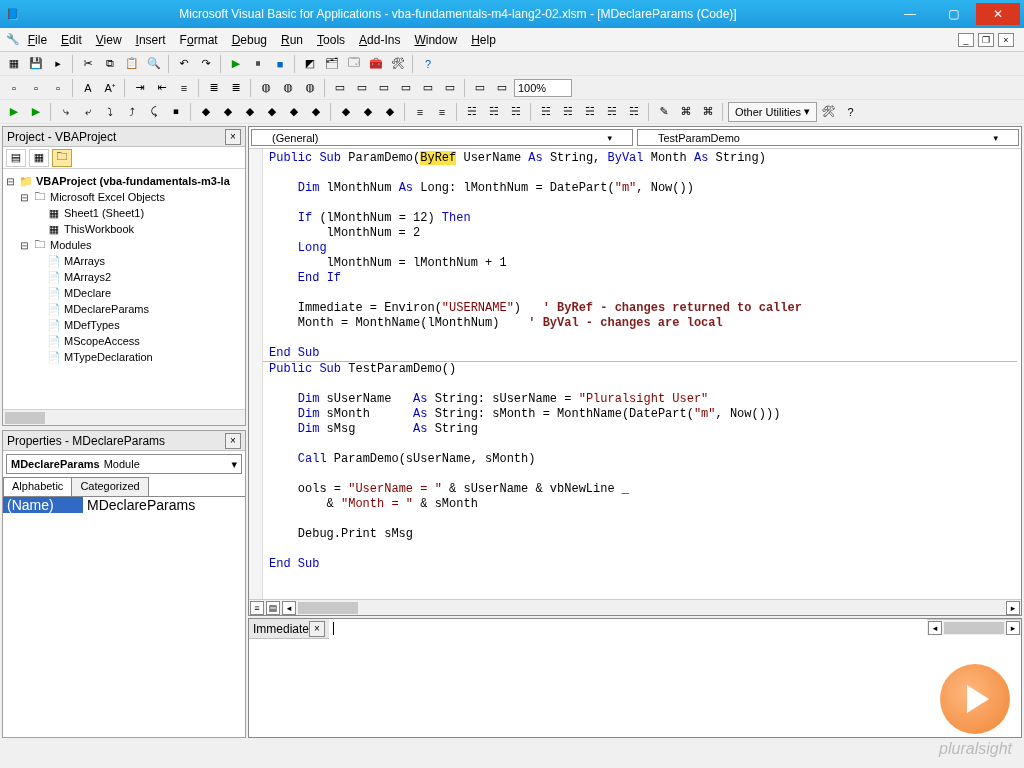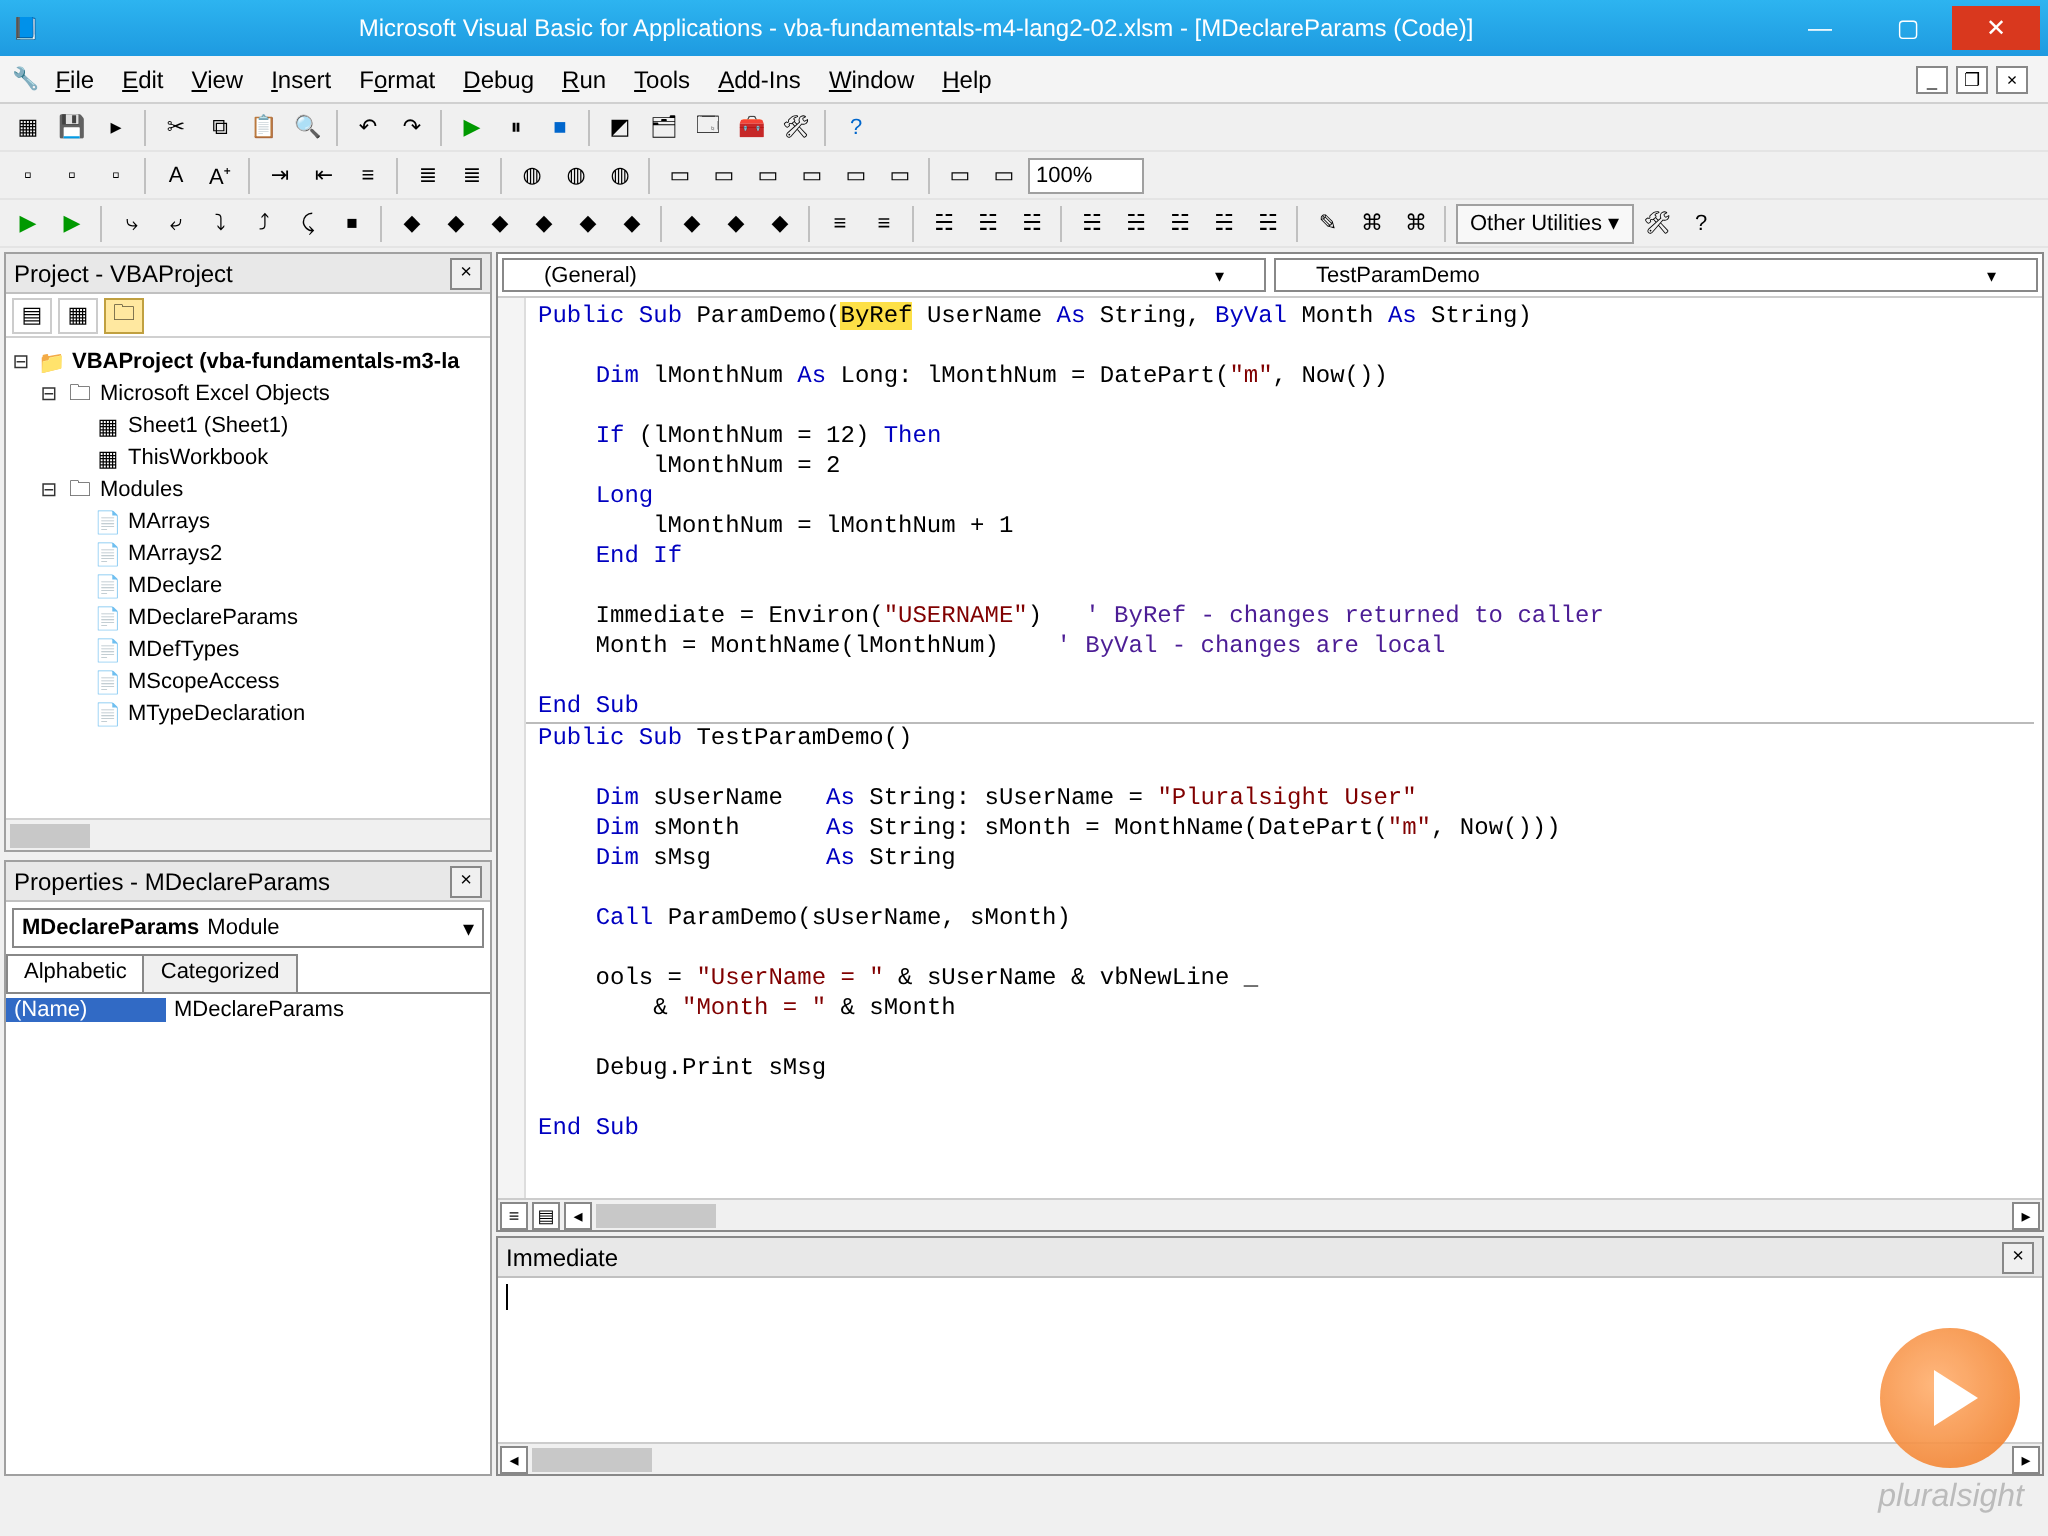--- a/index.html
+++ b/index.html
@@ -54,40 +54,40 @@
 .ticon { width:14px;height:12px;display:inline-flex;align-items:center;justify-content:center;}
 .ind0{padding-left:0;} .ind1{padding-left:14px;} .ind2{padding-left:28px;}
 .hscroll-stub{height:16px;border-top:1px solid #d0d0d0;background:#f0f0f0;display:flex;}
 .hscroll-stub .thumb{width:40px;height:12px;background:#c8c8c8;margin:2px;}
 .props-panel { flex:1; margin:2px; }
 .props-drop{height:20px;border:1px solid #888;margin:3px;padding:0 4px;display:flex;align-items:center;font-size:11px;}
 .props-tabs{height:20px;display:flex;border-bottom:1px solid #888;}
 .ptab{padding:2px 8px;border:1px solid #888;border-bottom:none;background:#f0f0f0;margin-right:-1px;font-size:11px;}
 .ptab.active{background:#fff;}
 .props-grid{flex:1;}
-.props-row{display:flex;height:16px;font-size:11px;align-items:center;}
+.props-row{display:flex;height:16px;font-size:14px;}
 .prop-name{width:80px;background:#316ac5;color:#fff;padding:0 4px;display:flex;align-items:center;}
 .prop-val{flex:1;padding:0 4px;display:flex;align-items:center;background:#fff;}
 
 .right-col { flex:1; display:flex; flex-direction:column; margin:2px 2px 2px 0;}
 .code-pane { flex:1; border:1px solid #888; background:#fff; display:flex;flex-direction:column; min-height:0;}
 .code-drops{height:22px;display:flex;border-bottom:1px solid #ccc;}
 .cdrop{flex:1;border:1px solid #888;margin:2px;padding:0 20px;display:flex;align-items:center;font-size:11px;background:#fff;}
 .cdrop .arr{margin-left:auto;font-size:9px;}
 .code-body{flex:1;overflow:auto;position:relative;}
 .margin-bar{position:absolute;left:0;top:0;width:14px;height:100%;background:#f4f4f4;border-right:1px solid #ddd;}
 pre.code{font-family:Consolas,"Courier New",monospace;font-size:12px;line-height:15px;padding:2px 4px 2px 20px;white-space:pre;color:#000;}
 .kw{color:#0000c0;}
-.cm{color:#4c1d95;}
+.cm{color:#7f1d1d;font-weight:bold;}
 .str{color:#800000;}
 .hl{background:#fde047;}
 .proc-sep{border-top:1px solid #bbb;margin-left:-20px;}
 .code-hscroll{height:16px;border-top:1px solid #ccc;background:#f0f0f0;display:flex;align-items:center;}
 .sq{width:14px;height:14px;border:1px solid #888;margin:0 1px;background:#fff;display:flex;align-items:center;justify-content:center;font-size:9px;}
-.immediate-pane{height:120px;border:1px solid #888;background:#fff;margin-top:2px;display:flex;flex-direction:column;}
+.immediate-pane{height:120px;border:1px solid #888;background:#fff;margin-top:2px;display:flex;flex-direction:row;}
 .imm-body{flex:1;font-family:Consolas,monospace;font-size:12px;padding:2px 4px;}
 .imm-body .cursor{display:inline-block;width:1px;height:13px;background:#000;vertical-align:middle;}
 .logo-overlay{position:absolute;right:12px;bottom:10px;font-size:16px;color:#bbb;font-style:italic;display:flex;align-items:center;gap:6px;}
 .play-circle{width:70px;height:70px;border-radius:50%;background:radial-gradient(circle at 40% 40%, #ffb070, #f07820);display:flex;align-items:center;justify-content:center;position:absolute;right:14px;bottom:34px;opacity:.9;}
 .play-circle::after{content:"";border-left:22px solid #fff;border-top:14px solid transparent;border-bottom:14px solid transparent;margin-left:6px;}
 </style>
 </head>
 <body>
 
 <div class="titlebar">

